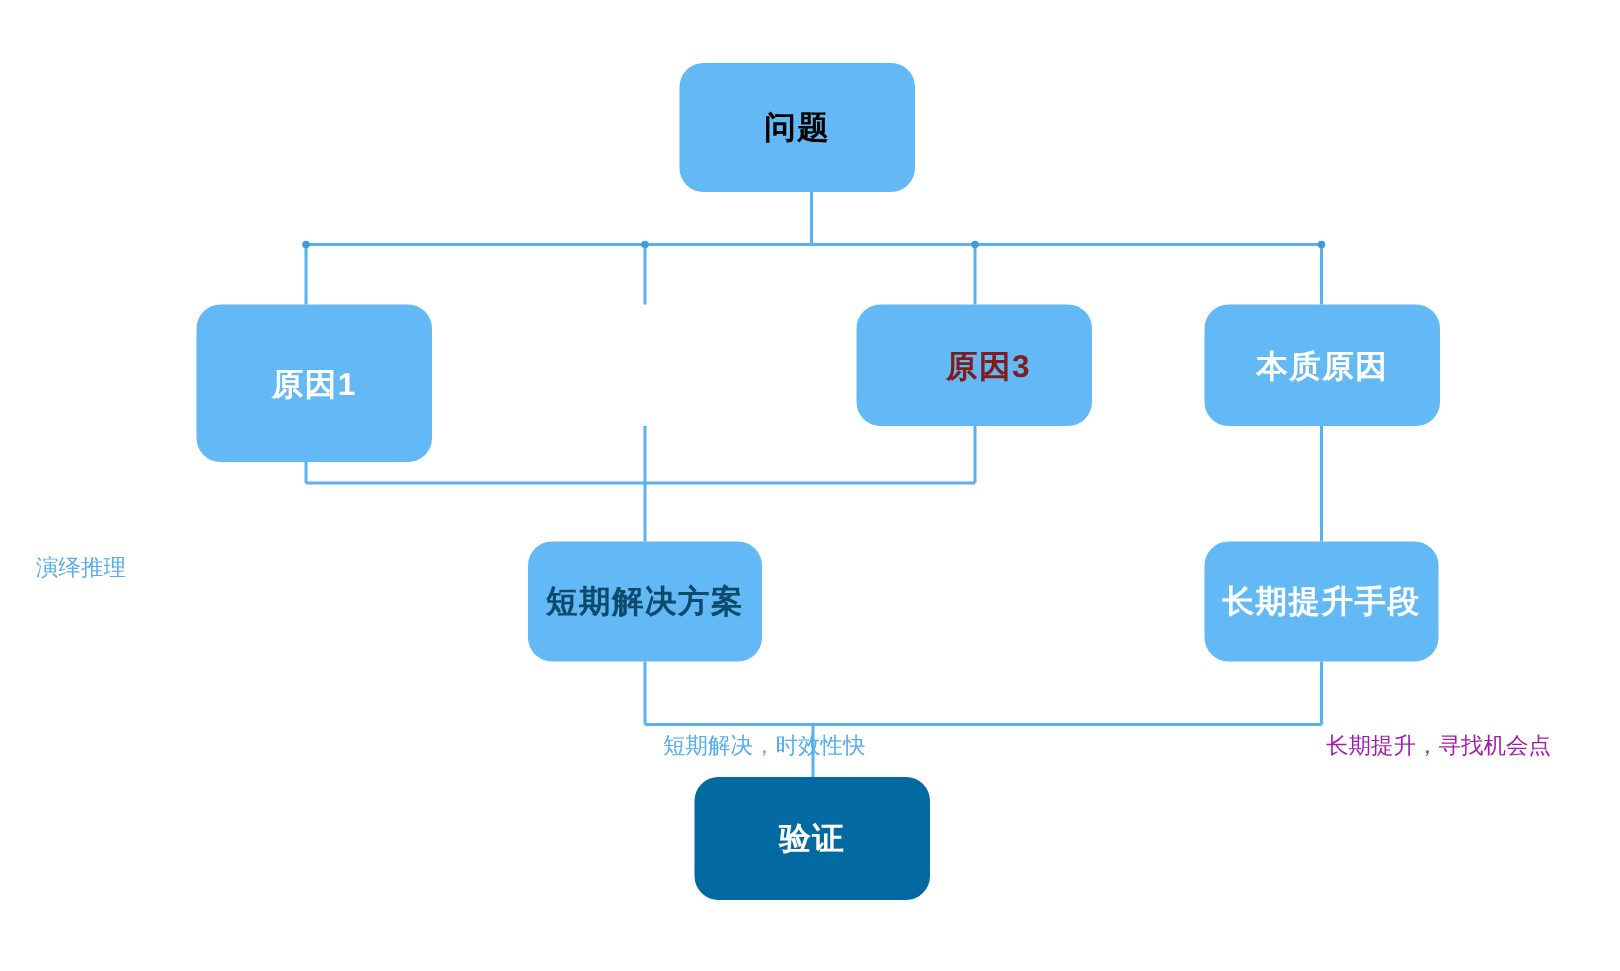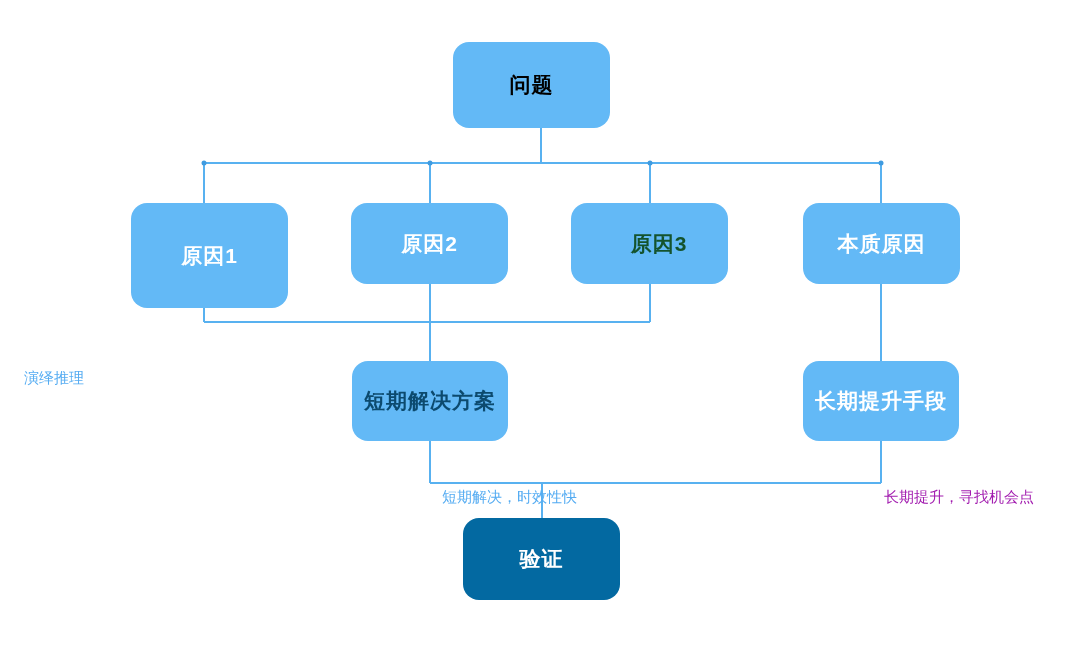--- a/index.html
+++ b/index.html
@@ -70,24 +70,21 @@
       <circle cx="430" cy="163" r="2.5" fill="#3f9be0"></circle>
       <circle cx="650" cy="163" r="2.5" fill="#3f9be0"></circle>
       <circle cx="881" cy="163" r="2.5" fill="#3f9be0"></circle>
     </svg>
 <div class="node" style="left: 453px; top: 42px; width: 157px; height: 86px; background: rgb(99, 185, 246); color: #000000;">
       <span>问题</span>
     </div>
     <div class="node" style="left: 131px; top: 203px; width: 157px; height: 105px; background: rgb(99, 185, 246); color: rgb(255, 255, 255);">
       <span>原因1</span>
     </div>
-    <div class="node" style="left: 351px; top: 203px; width: 157px; height: 81px; background: rgb(99, 185, 246); color: rgb(255, 255, 255);">
-      <span>原因2</span>
-    </div>
-    <div class="node" style="left: 571px; top: 203px; width: 157px; height: 81px; background: rgb(99, 185, 246); color: #14532d; padding-left: 19px;">
+    <div class="node" style="left: 571px; top: 203px; width: 157px; height: 81px; background: rgb(99, 185, 246); color: #7f1d1d; padding-left: 19px;">
       <span>原因3</span>
     </div>
     <div class="node" style="left: 803px; top: 203px; width: 157px; height: 81px; background: rgb(99, 185, 246); color: rgb(255, 255, 255);">
       <span>本质原因</span>
     </div>
     <div class="node" style="left: 352px; top: 361px; width: 156px; height: 80px; background: rgb(99, 185, 246); color: #0c4a6e;">
       <span>短期解决方案</span>
     </div>
     <div class="node" style="left: 803px; top: 361px; width: 156px; height: 80px; background: rgb(99, 185, 246); color: rgb(255, 255, 255);">
       <span>长期提升手段</span>

